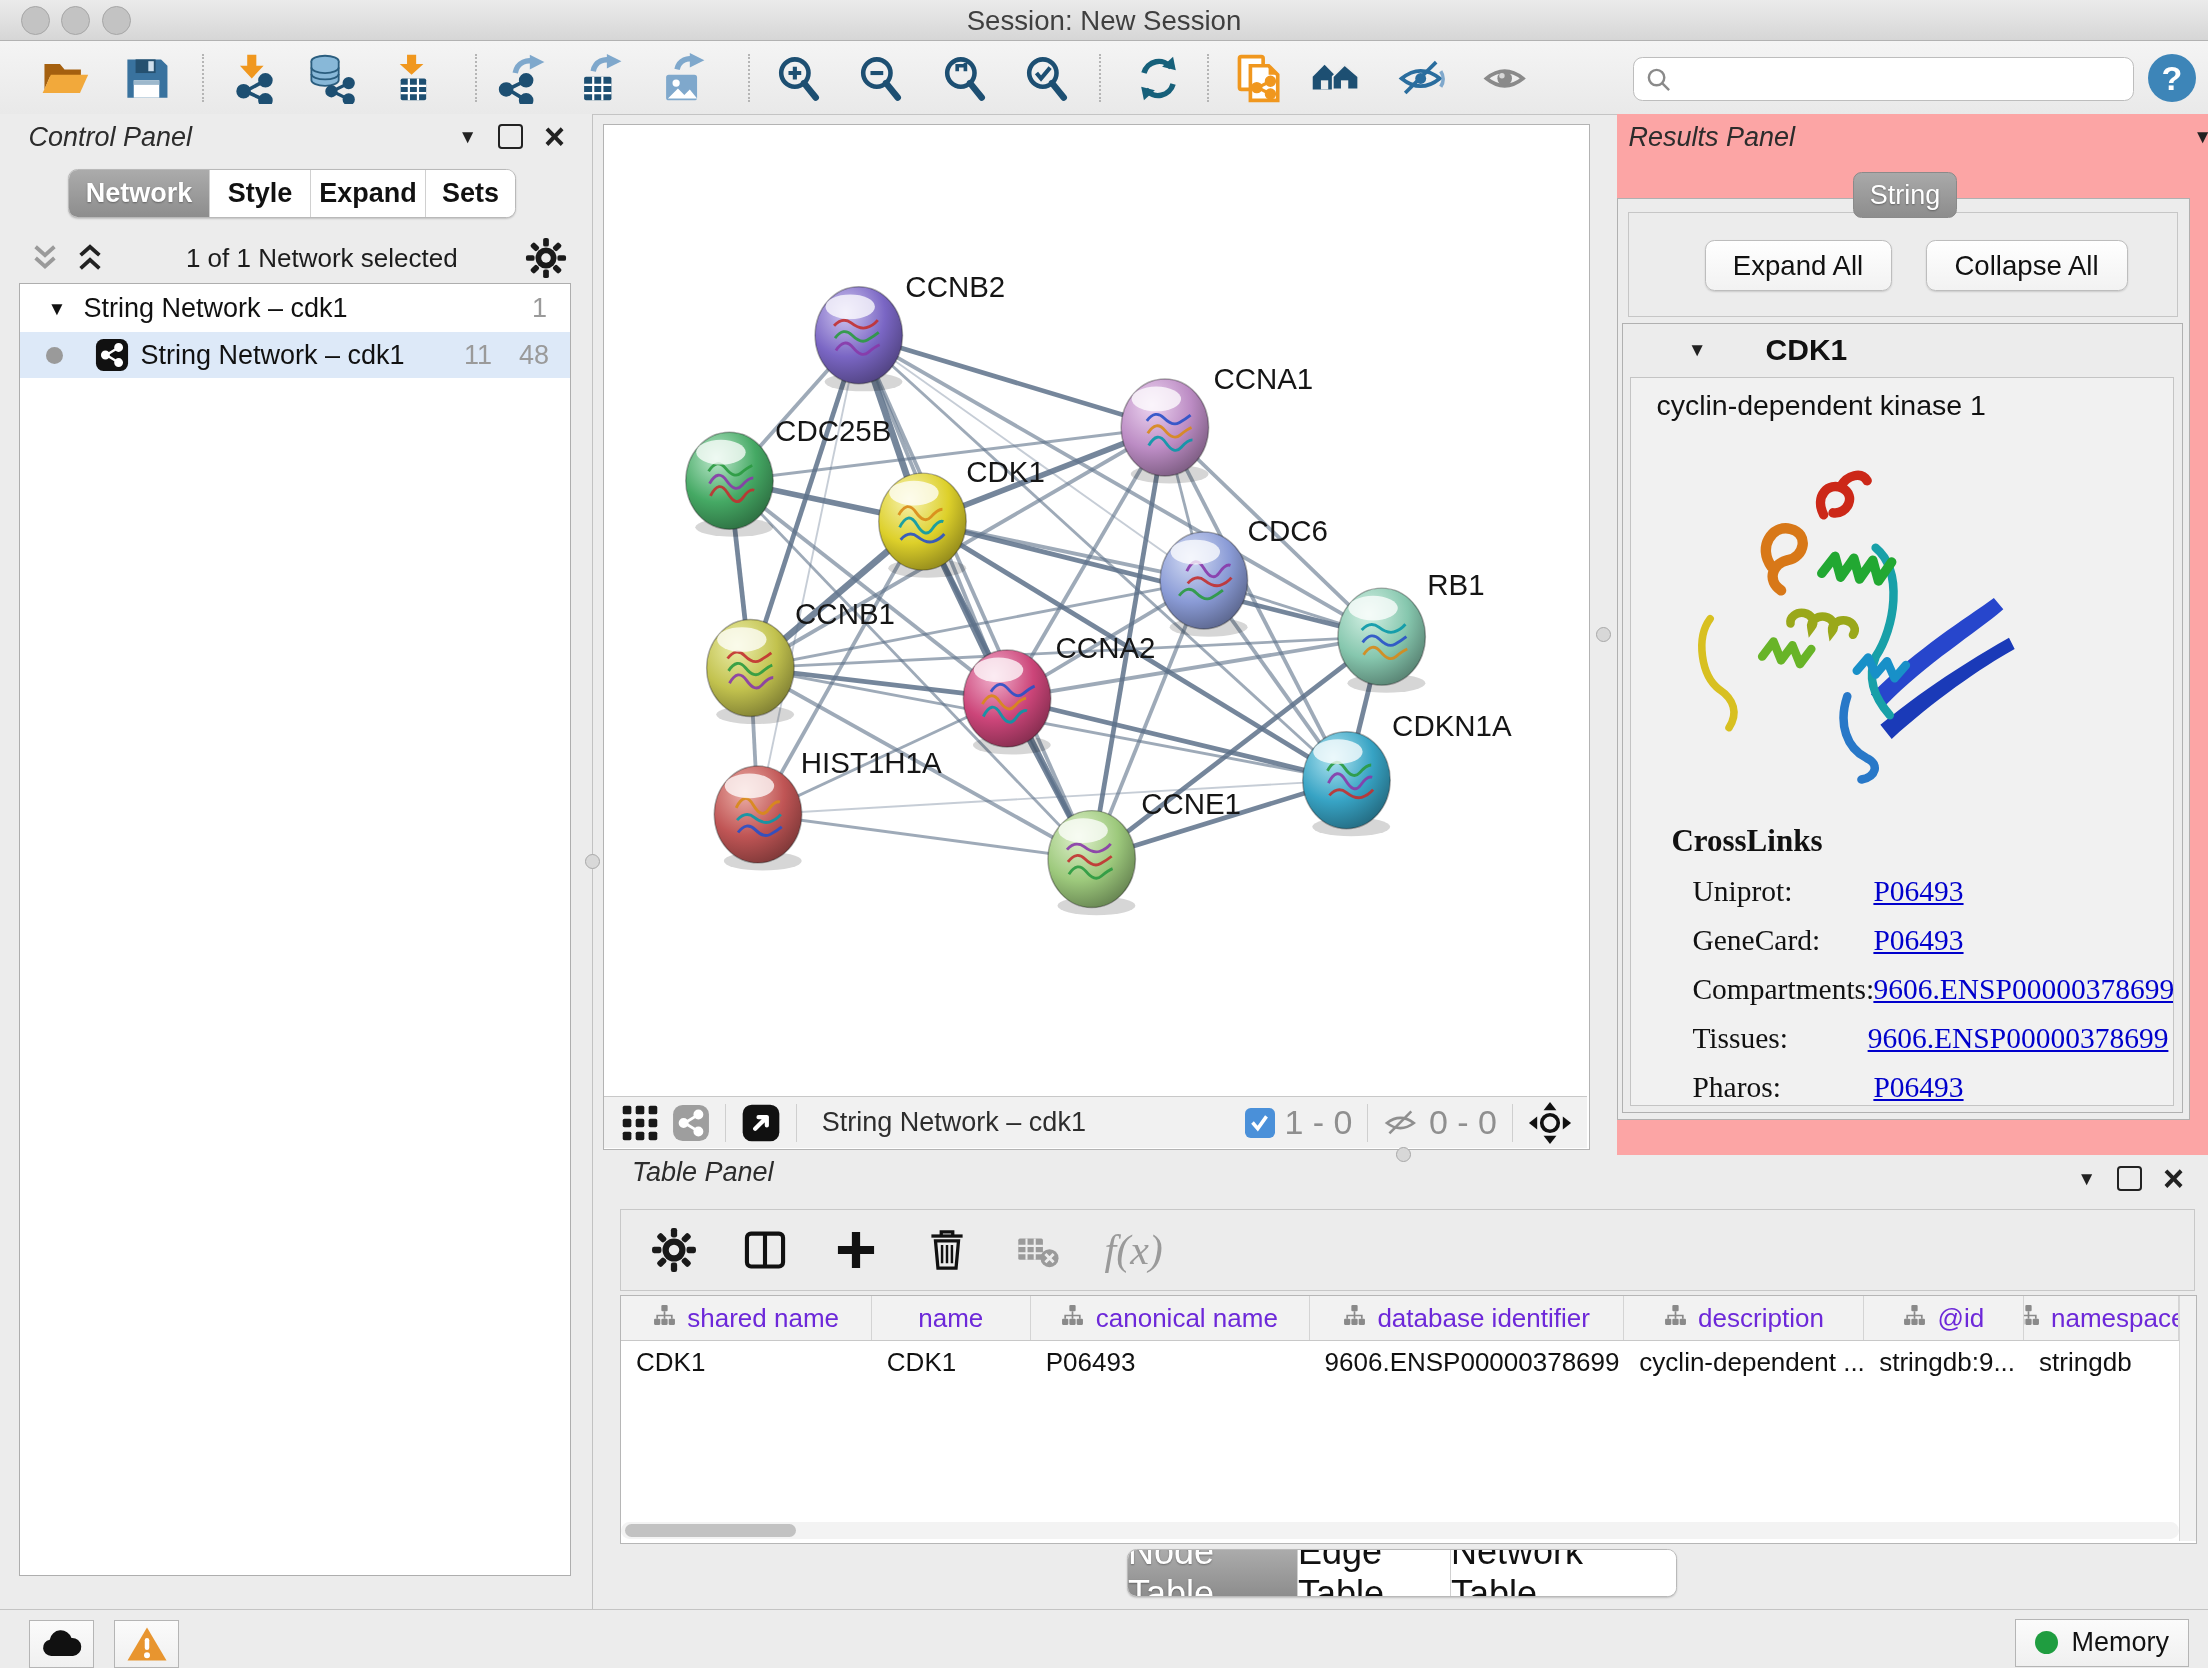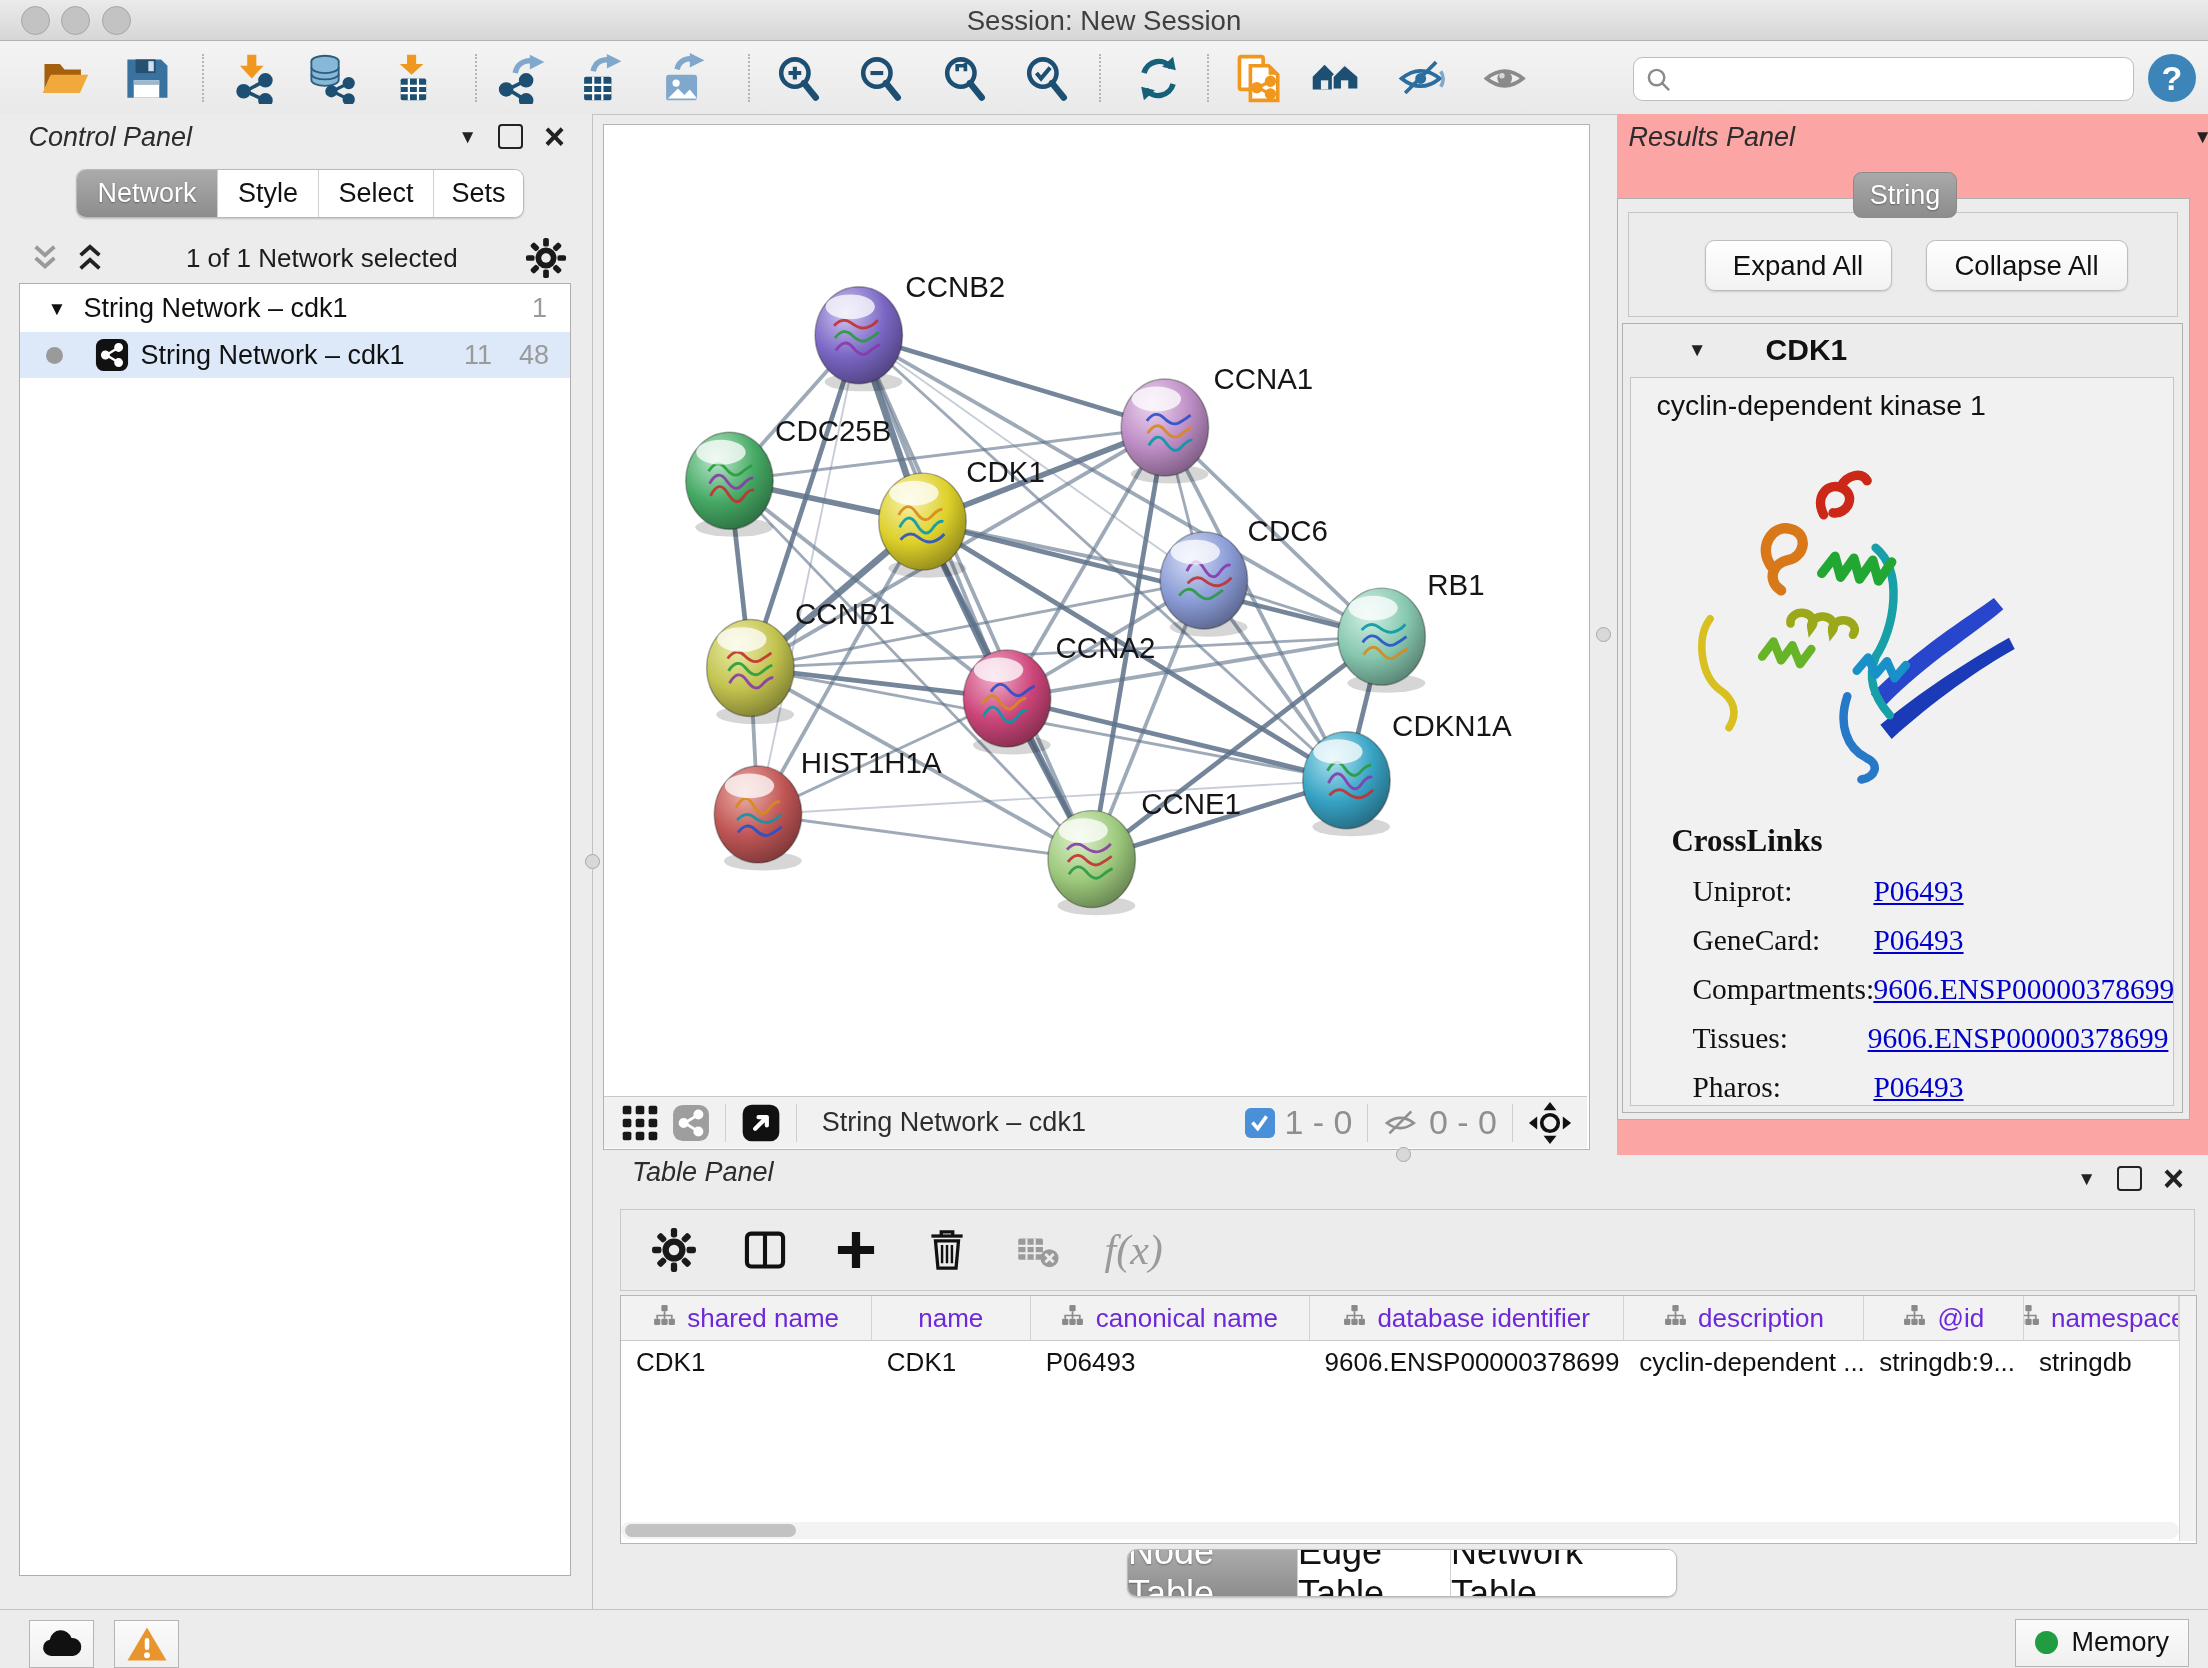--- a/index.html
+++ b/index.html
@@ -36,21 +36,21 @@
   .seg{display:flex;border-radius:9.5px;overflow:hidden;border:1px solid #b9b9b9;background:#fff;
     box-shadow:0 1px 1.9px rgba(0,0,0,0.18);}
   .seg .tab{display:flex;align-items:center;justify-content:center;font-size:27px;color:#111;
     background:#fff;border-left:1px solid #d0d0d0;}
   .seg .tab:first-child{border-left:none;}
   .seg .tab.active{background:linear-gradient(#ababab,#8d8d8d);color:#fff;text-shadow:0 1px 1.9px rgba(0,0,0,0.35);}
   
   .control-panel{position:absolute;left:0;top:114px;width:592px;height:1495px;border-right:1px solid #c2c2c2;background:#ececec;}
   .cp-head{position:absolute;left:28.5px;top:7.6px;}
   .cp-wicons{right:27px;top:9.5px;}
-  #cp-tabs{position:absolute;left:76px;top:55px;height:47px;}
+  #cp-tabs{position:absolute;left:68px;top:55px;height:47px;font-weight:bold;}
   .cp-selrow{position:absolute;left:28.5px;top:122px;width:538px;height:44px;display:flex;align-items:center;}
   .cp-selrow .chev{width:32px;height:30px;margin-right:13.3px;}
   .cp-selstatus{flex:1;text-align:center;font-size:26px;color:#1c1c1c;}
   .gearwrap{width:42px;height:42px;}
   .tree-box{position:absolute;left:19px;top:169px;width:550px;height:1291px;background:#fff;border:1px solid #aeaeae;}
   .tree-row{position:absolute;left:0;width:100%;height:46px;display:flex;align-items:center;font-size:27px;color:#111;}
   .tree-row .cnt{color:#9a9a9a;}
   .row-selected{background:#dde9f8;}
   .tree-dot{width:17px;height:17px;border-radius:50%;background:#9a9a9a;}
   .shareic{width:34px;height:34px;}
@@ -295,21 +295,21 @@
 <div class="control-panel">
   <div class="cp-head ptitle">Control Panel</div>
   <div class="wicons cp-wicons">
     <span class="tri">▼</span>
     <span class="floatbox"></span>
     <span class="closex">×</span>
   </div>
   <div class="seg" id="cp-tabs">
       <div class="tab active" style="width: 140px;">Network</div>
       <div class="tab" style="width: 100px;">Style</div>
-      <div class="tab" style="width: 114px;">Select</div>
+      <div class="tab" style="width: 114px;">Expand</div>
       <div class="tab" style="width: 89px;">Sets</div>
     </div>
   <div class="cp-selrow">
     <svg class="chev" viewBox="0 0 34 32">
       <path d="M7 4l10 9 10-9M7 16l10 9 10-9" fill="none" stroke="#9a9a9a" stroke-width="4"></path>
       </svg>
     <svg class="chev" viewBox="0 0 34 32">
       <path d="M7 13 17 4l10 9M7 27l10-9 10 9" fill="none" stroke="#222" stroke-width="4"></path>
       </svg>
     <span class="cp-selstatus">1 of 1 Network selected</span>

